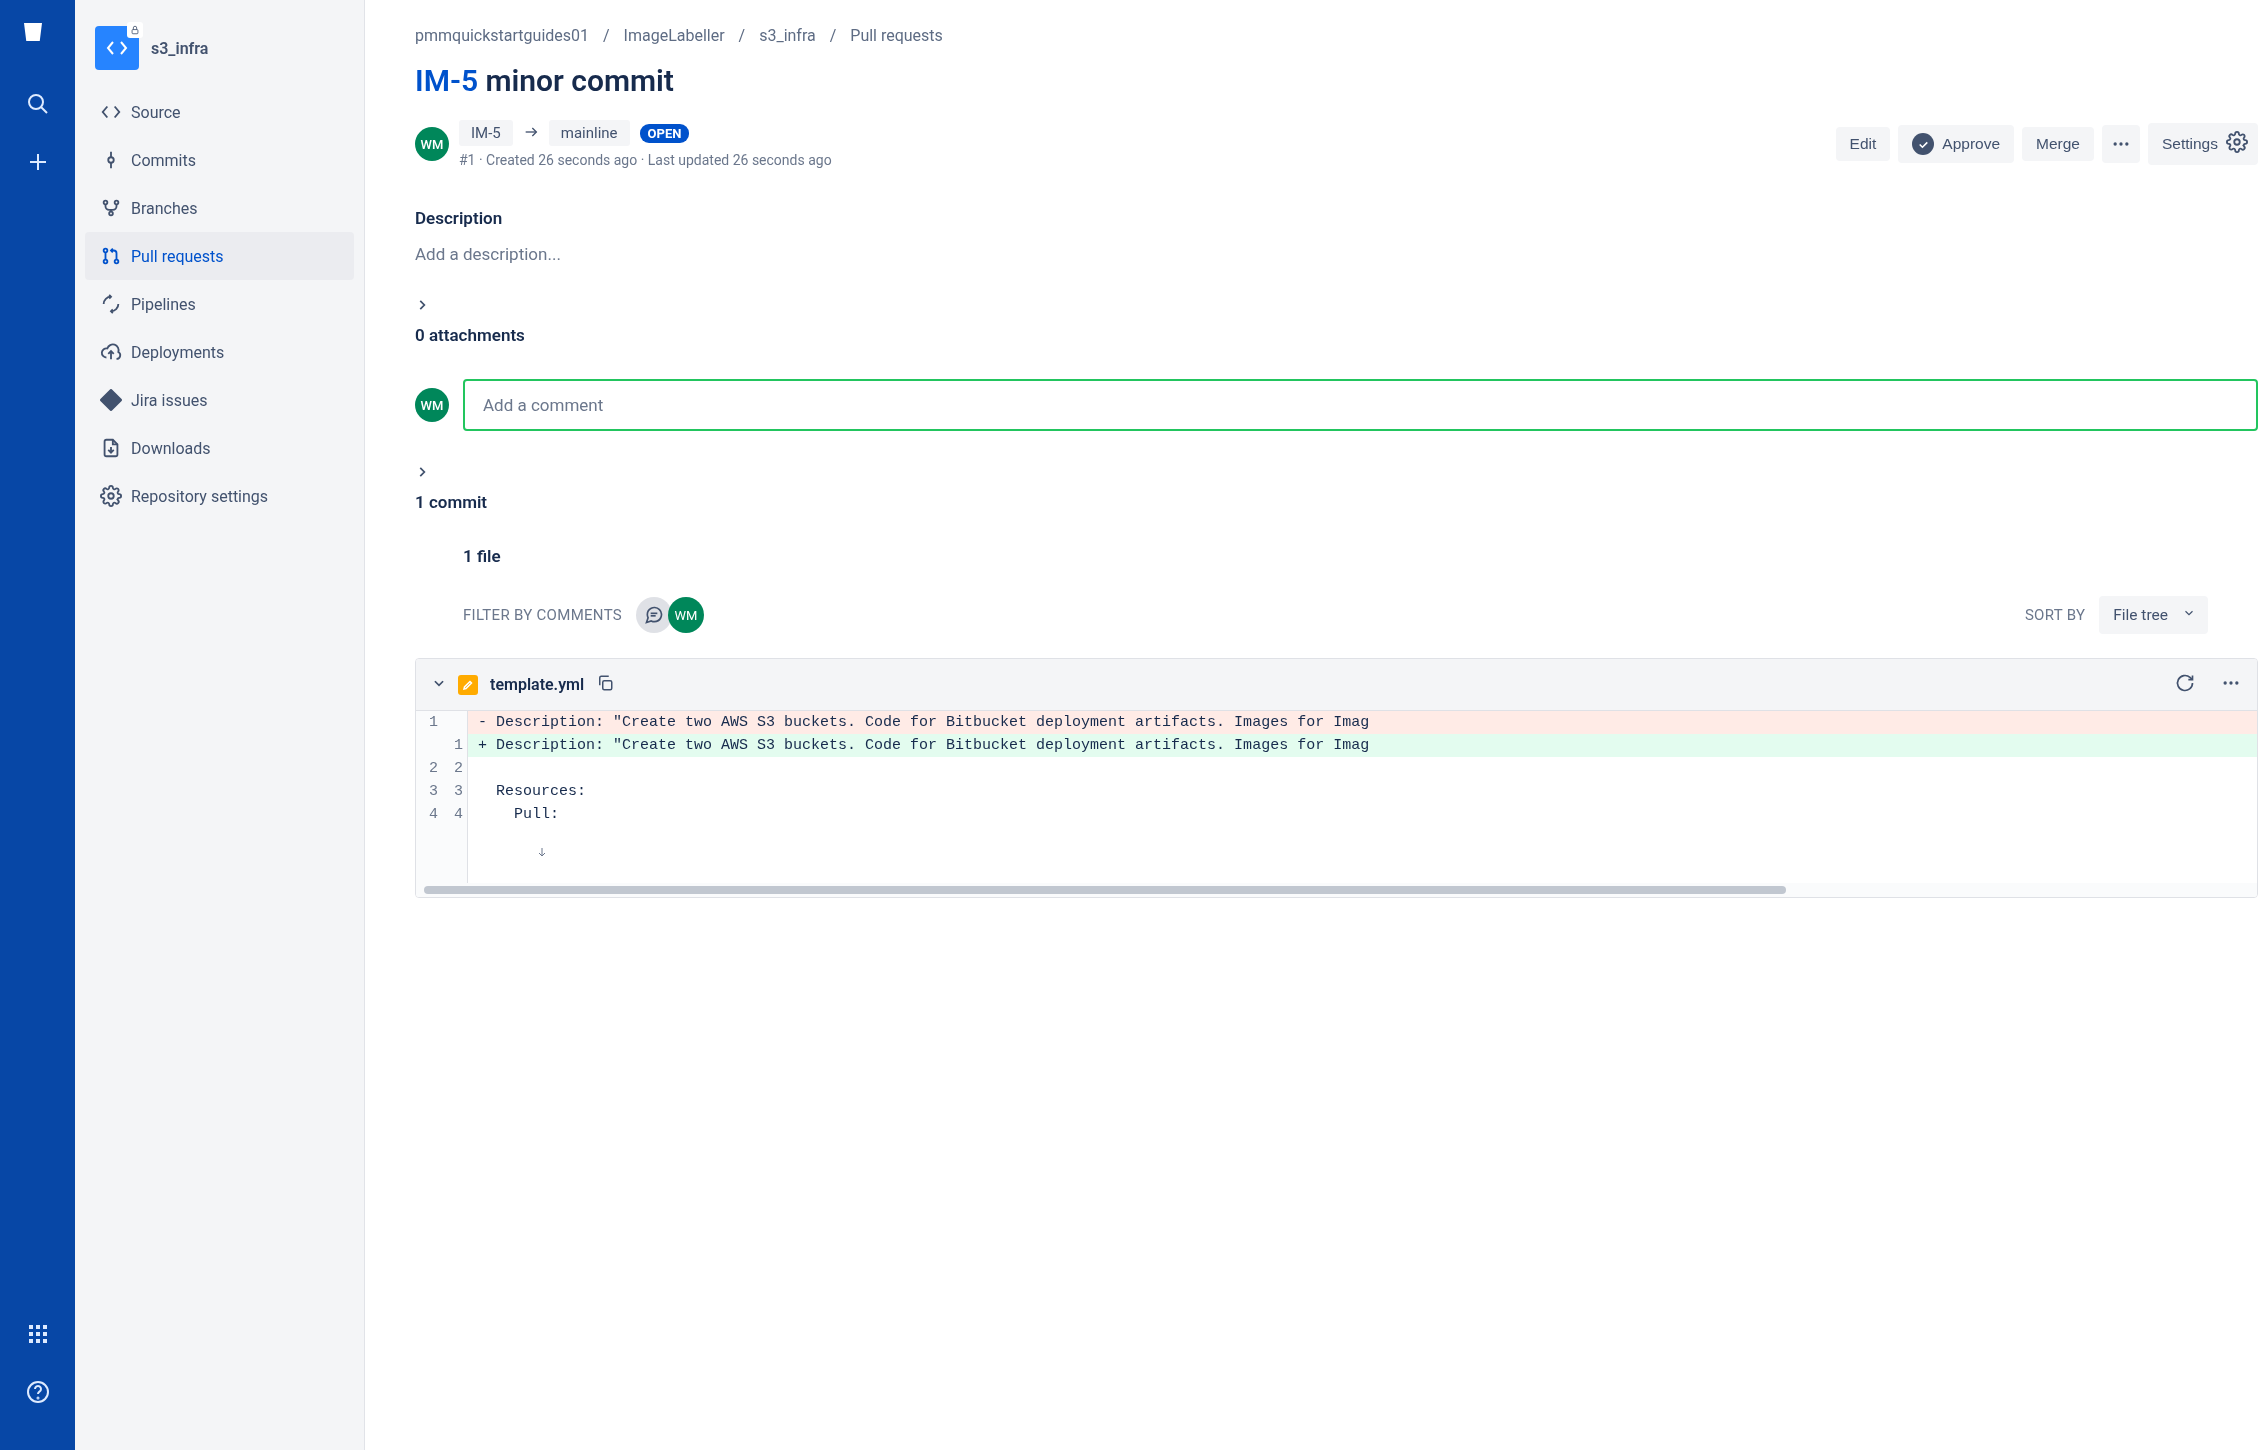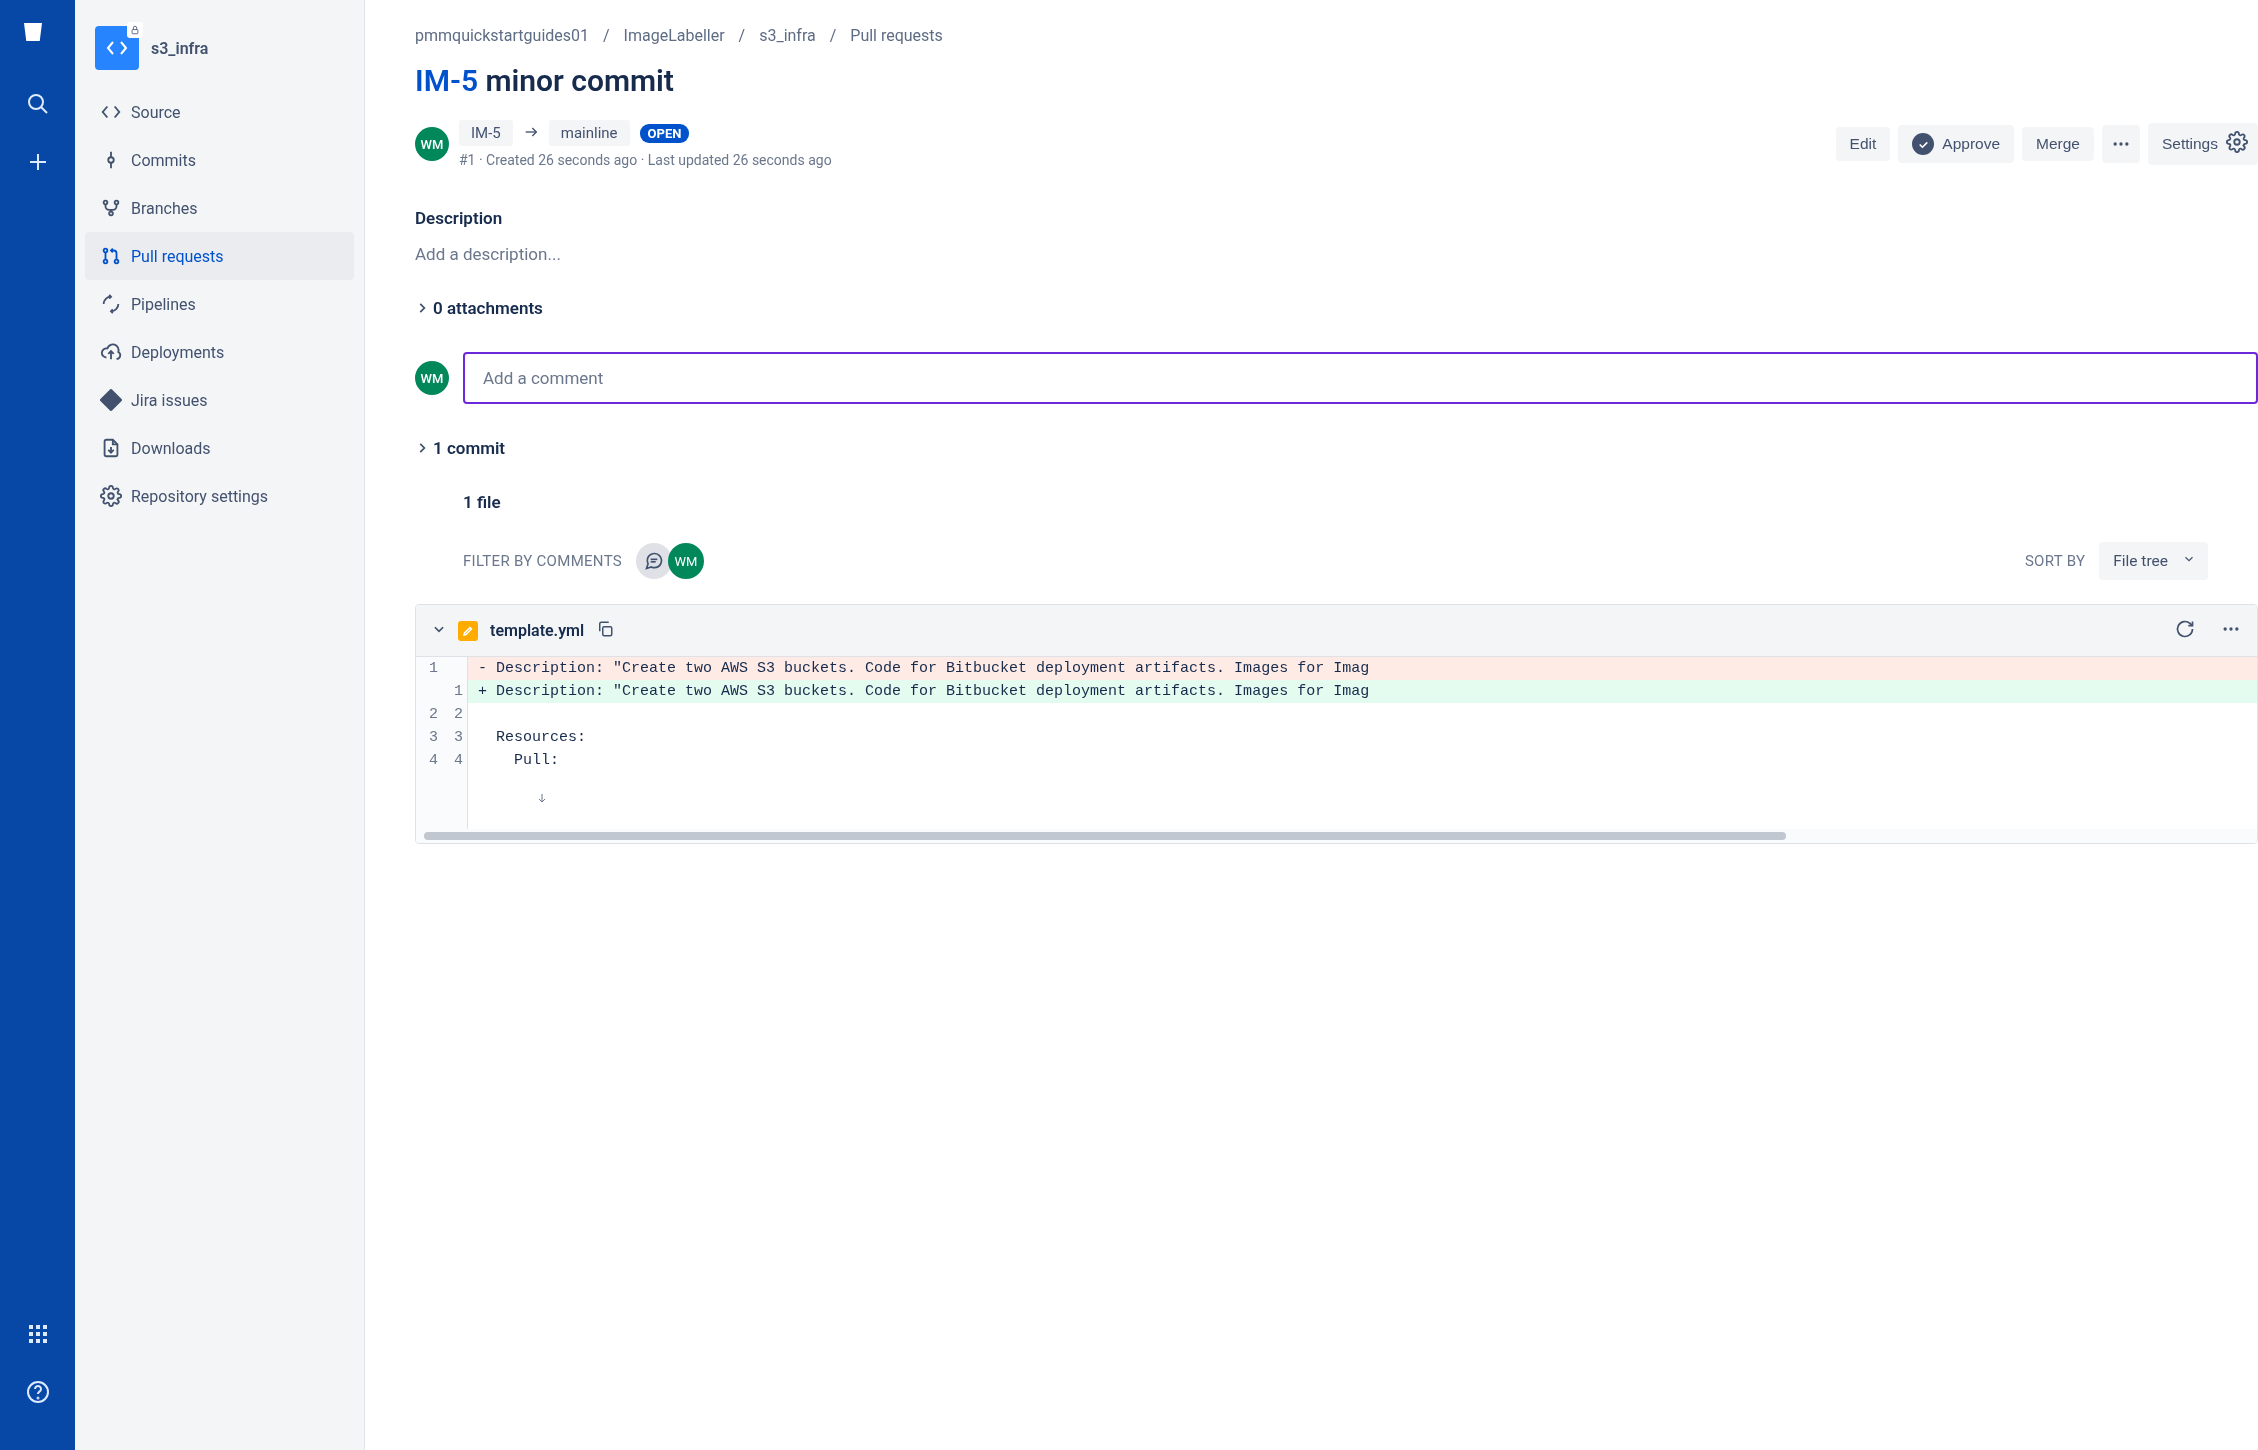--- a/index.html
+++ b/index.html
@@ -173,34 +173,35 @@
   font-size: 17px; font-weight: 600; color: #172B4D;
   margin-bottom: 16px;
 }
 .desc-placeholder {
   color: #6B778C;
   font-size: 17px;
   margin-bottom: 34px;
   cursor: text;
 }
 .collapse-row {
-  display: flex; align-items: flex-end; gap: 4px;
+  display: flex; align-items: flex-start; gap: 10px;
   margin-bottom: 34px;
   cursor: pointer;
+  flex-direction: column;
 }
 .collapse-row .chev { color: #42526E; }
 .collapse-row .lbl { font-size: 17px; font-weight: 600; }
 
 .comment-composer {
   display: flex; gap: 14px; align-items: center;
   margin-bottom: 34px;
 }
 .comment-input {
   flex: 1;
-  border: 2px solid #6d28d9;
+  border: 2px solid #22c55e;
   border-radius: 4px;
   padding: 14px 18px;
   font-size: 17px;
   color: #6B778C;
   cursor: text;
 }
 
 .file-count { font-size: 17px; font-weight: 600; margin: 0 0 30px 48px; }
 
 .filter-row {

